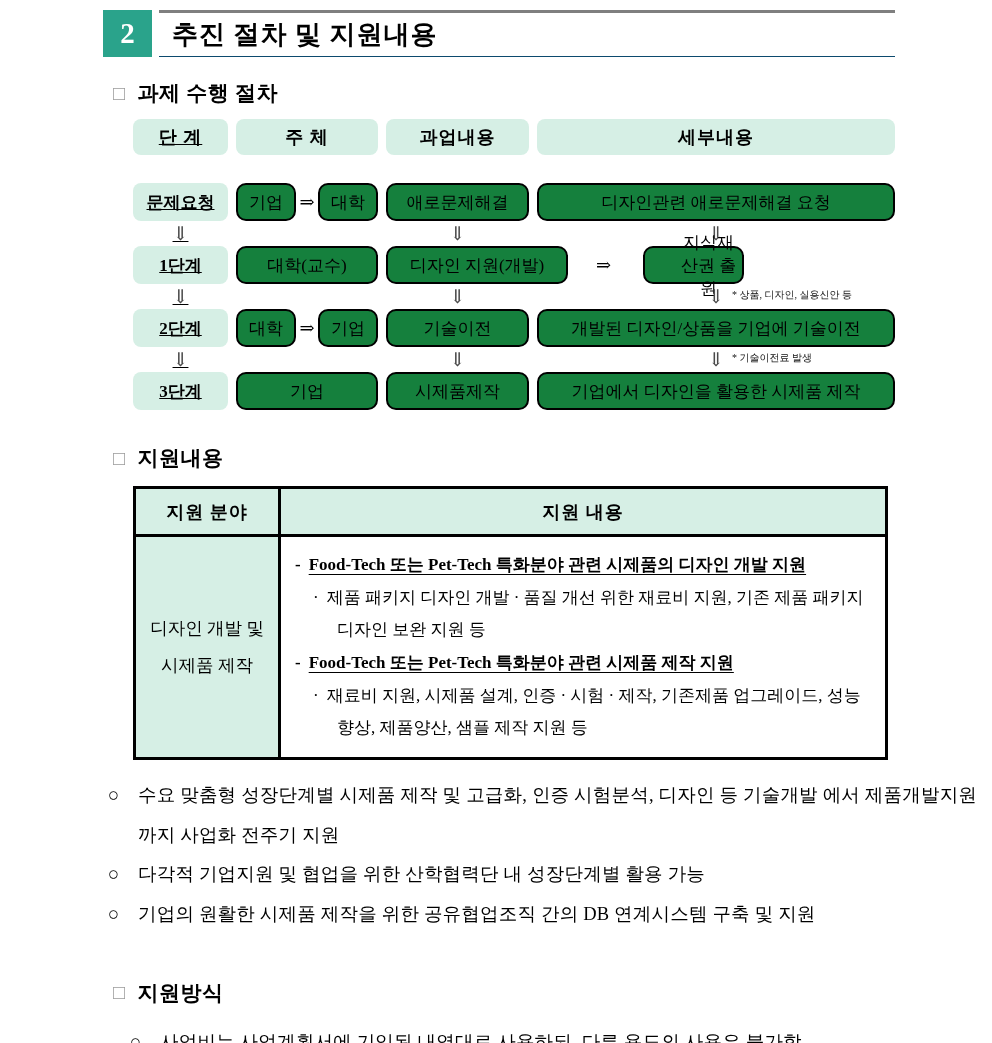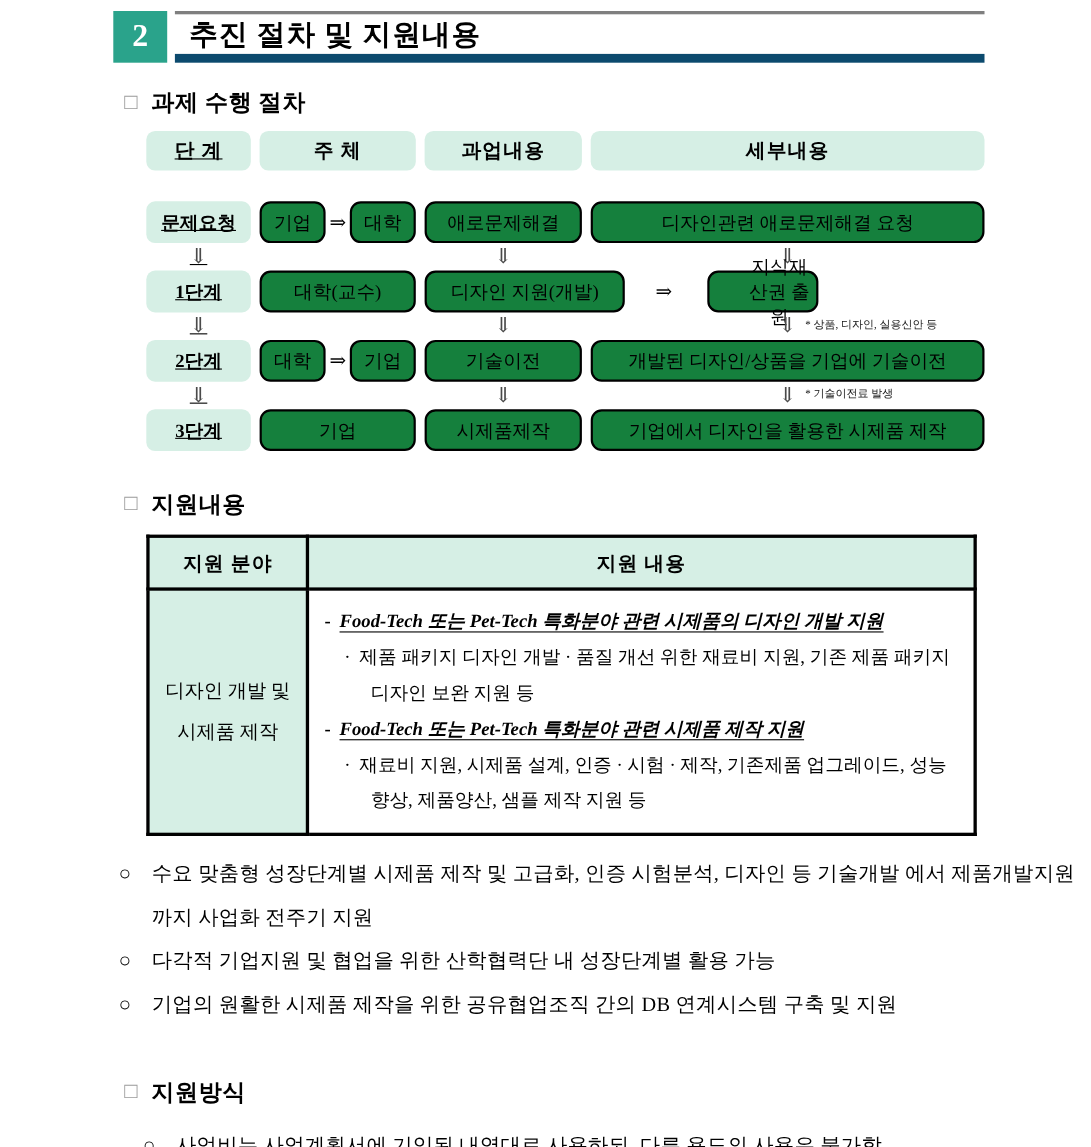--- a/index.html
+++ b/index.html
@@ -5,21 +5,21 @@
   * { margin:0; padding:0; box-sizing:border-box; }
   html,body { background:#ffffff; }
   body { font-family:"Liberation Serif","DejaVu Serif",serif; color:#000; }
   .page { position:relative; width:992px; height:1043px; overflow:hidden; background:#fff; }
 
   
   .doc-header { display:flex; align-items:stretch; margin:10px 0 0 103px; width:792px; }
   .num-badge { flex:0 0 49px; height:47px; background:#2aa38b; color:#fff;
                display:flex; align-items:center; justify-content:center;
                font-size:29px; font-weight:bold; }
-  .title-wrap { flex:1; margin-left:7px; border-top:3px solid #7f7f7f; border-bottom:8px solid #0c4a6e;
+  .title-wrap { flex:1; margin-left:7px; border-top:3px solid #7f7f7f; border-bottom:1px solid #0c4a6e;
                 display:flex; align-items:center; padding-left:13px; }
   .doc-title { font-size:26px; font-weight:bold; letter-spacing:1px; }
 
   
   .sec-head { display:flex; align-items:center; font-size:21px; font-weight:bold; letter-spacing:0.5px; }
   .sec-head .sq { color:#9a9a9a; font-weight:normal; font-size:20px; margin-right:12px; }
   .sec-head.h1 { margin:22px 0 12px 113px; }
   .sec-head.h2 { margin:34px 0 14px 113px; }
   .sec-head.h3 { margin:44px 0 16px 113px; }
 
@@ -50,21 +50,21 @@
 
   
   .sup-table { margin-left:133px; width:755px; border-collapse:collapse; table-layout:fixed; }
   .sup-table th, .sup-table td { border:3px solid #000000;margin-top:24px; }
   .sup-table th { background:#d6efe5; height:48px; font-size:18px; font-weight:bold; letter-spacing:1px; }
   .sup-table .col-field { width:145px; }
   td.field-cell { background:#d6efe5; text-align:center; font-size:17.5px; line-height:2.1; }
   td.content-cell { padding:12px 14px 12px 14px; font-size:17px; line-height:1.92; vertical-align:middle; }
   .item-title { font-weight:bold; white-space:nowrap; }
   .item-title .dash { margin-right:8px; font-weight:bold; }
-  .item-title .u { text-decoration:underline; text-underline-offset:4px;font-style:italic; }
+  .item-title .u { text-decoration:underline; text-underline-offset:4px; }
   .item-sub { padding-left:42px; text-indent:-24px; }
   .item-sub .dot { margin-right:8px; }
 
   
   .bullets { margin-top:16px; }
   .bullet { display:flex; font-size:18.5px; line-height:2.15; letter-spacing:0.2px; }
   .bullet .mark { flex:0 0 30px; }
   .bullet .btxt { flex:1; padding-right:4px; }
   .g1 .bullet { margin-left:108px; width:876px; }
   .g2 .bullet { margin-left:130px; width:850px; }

